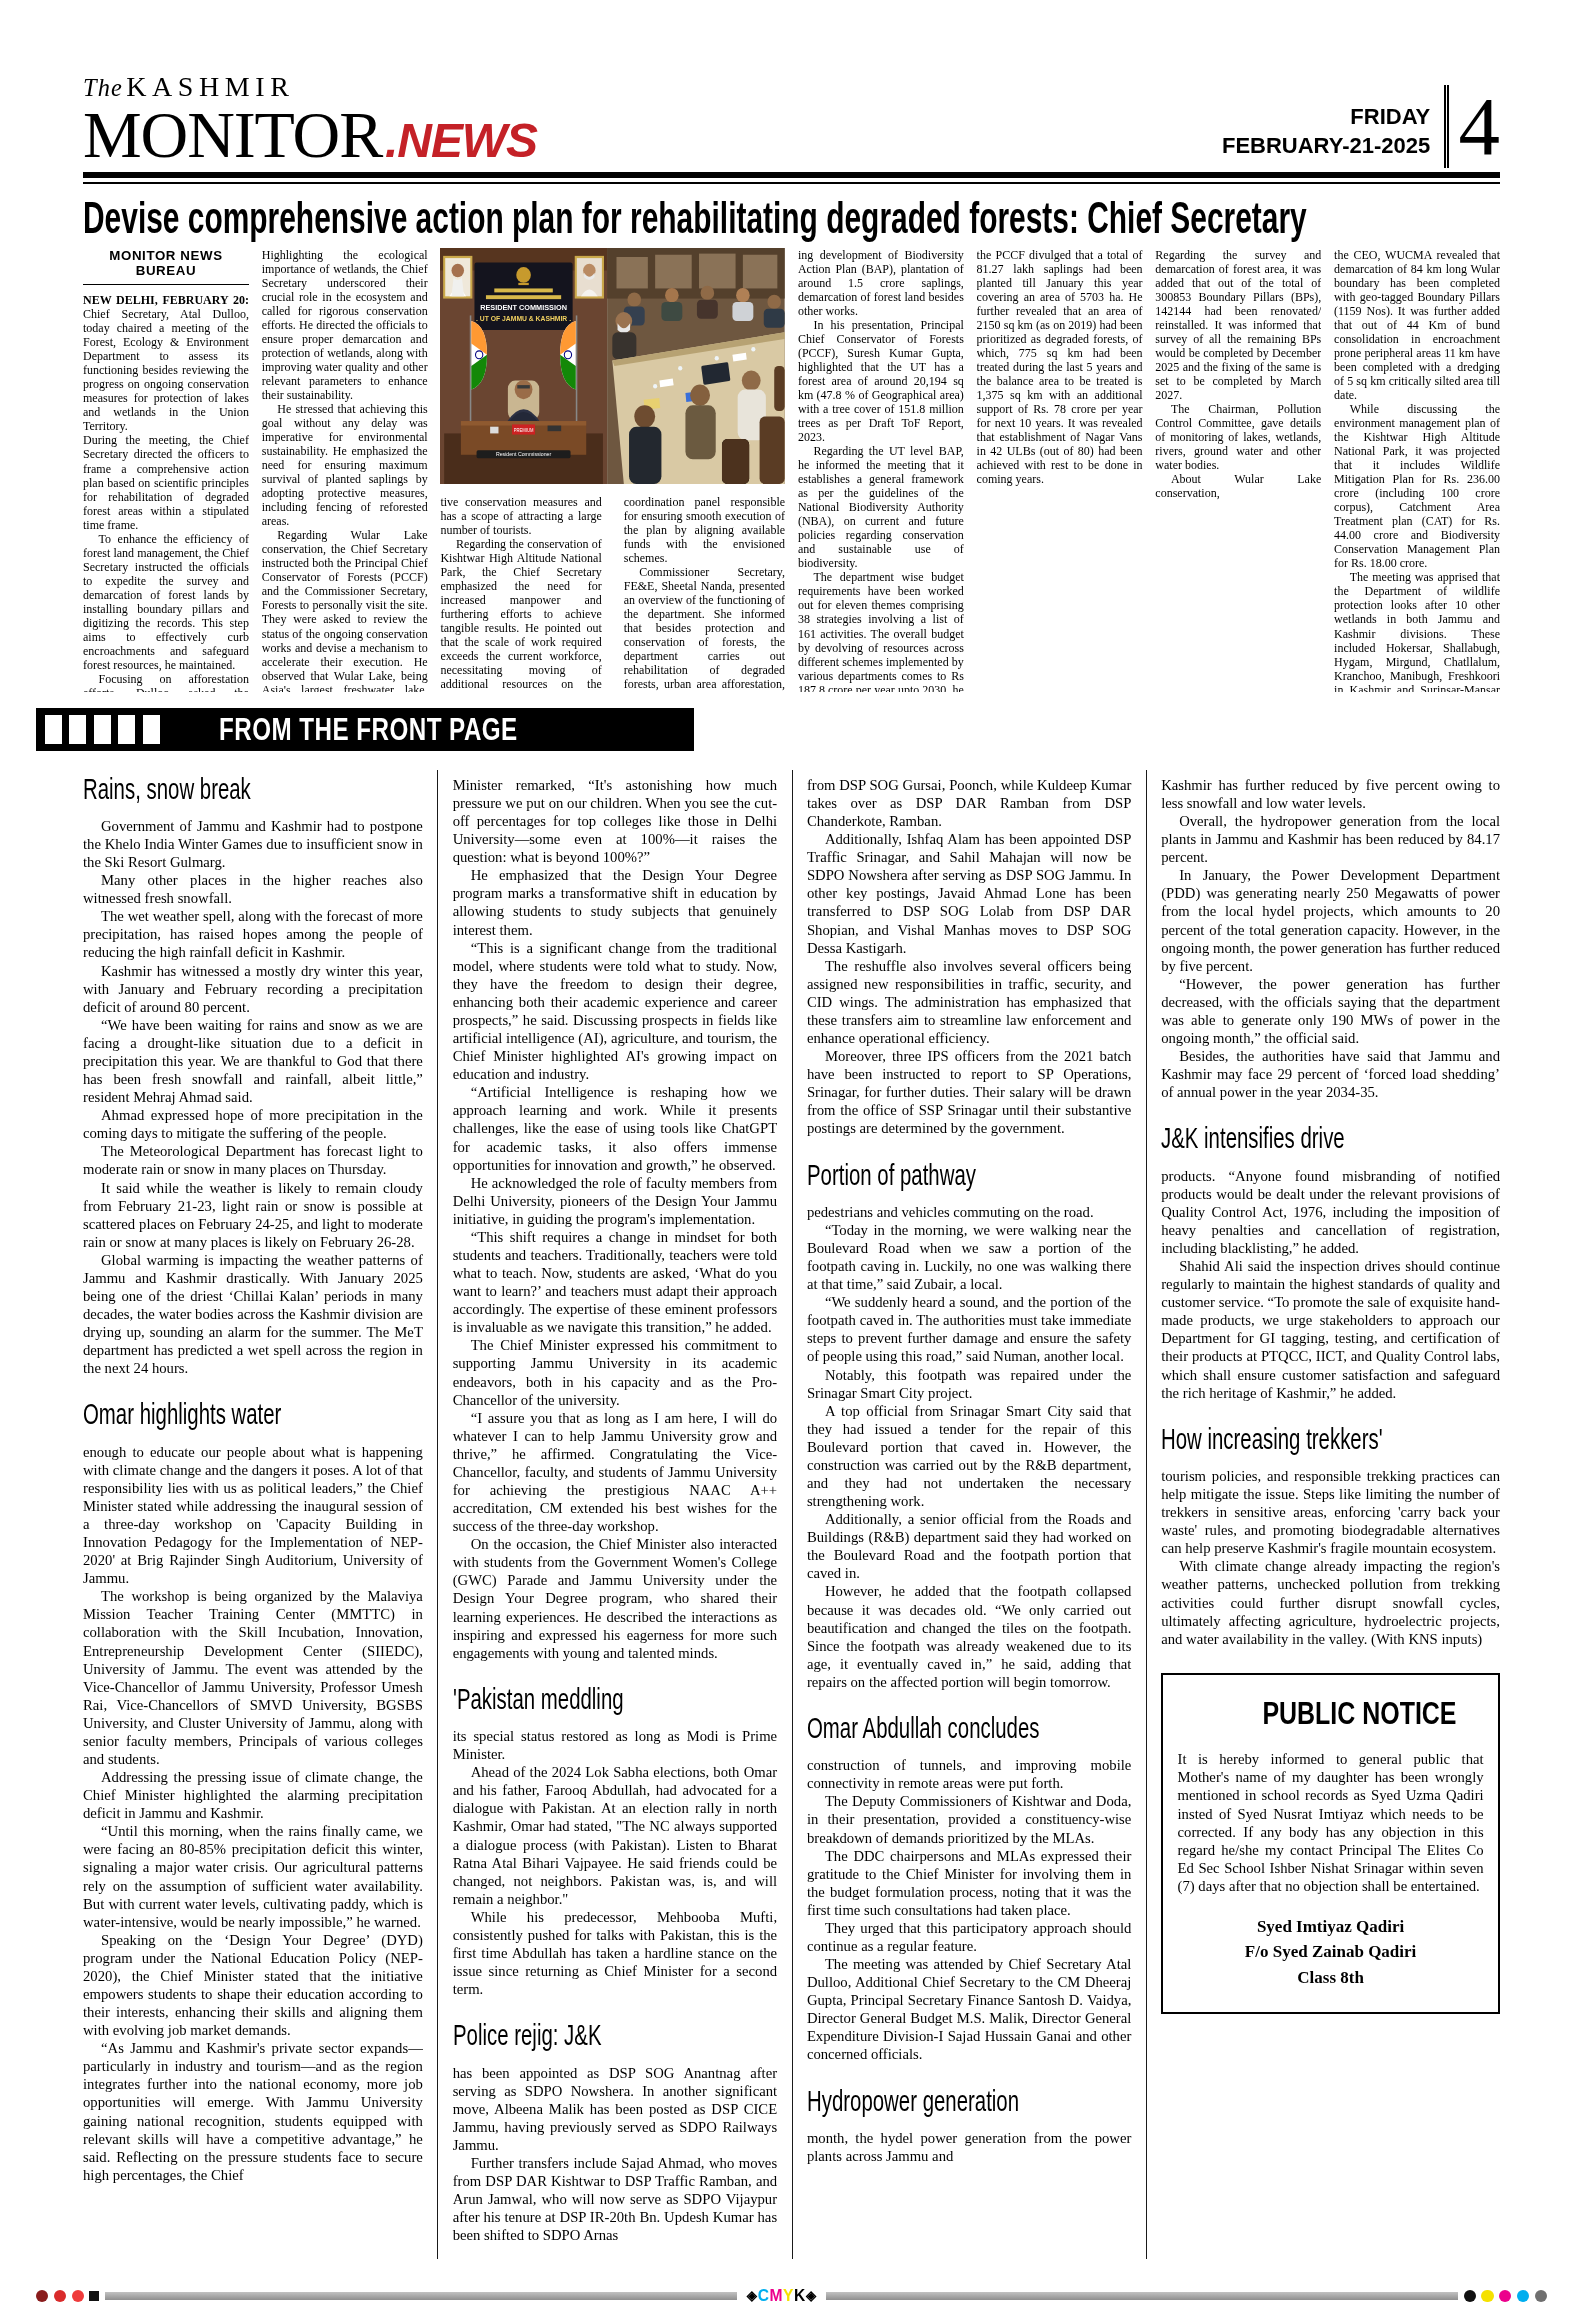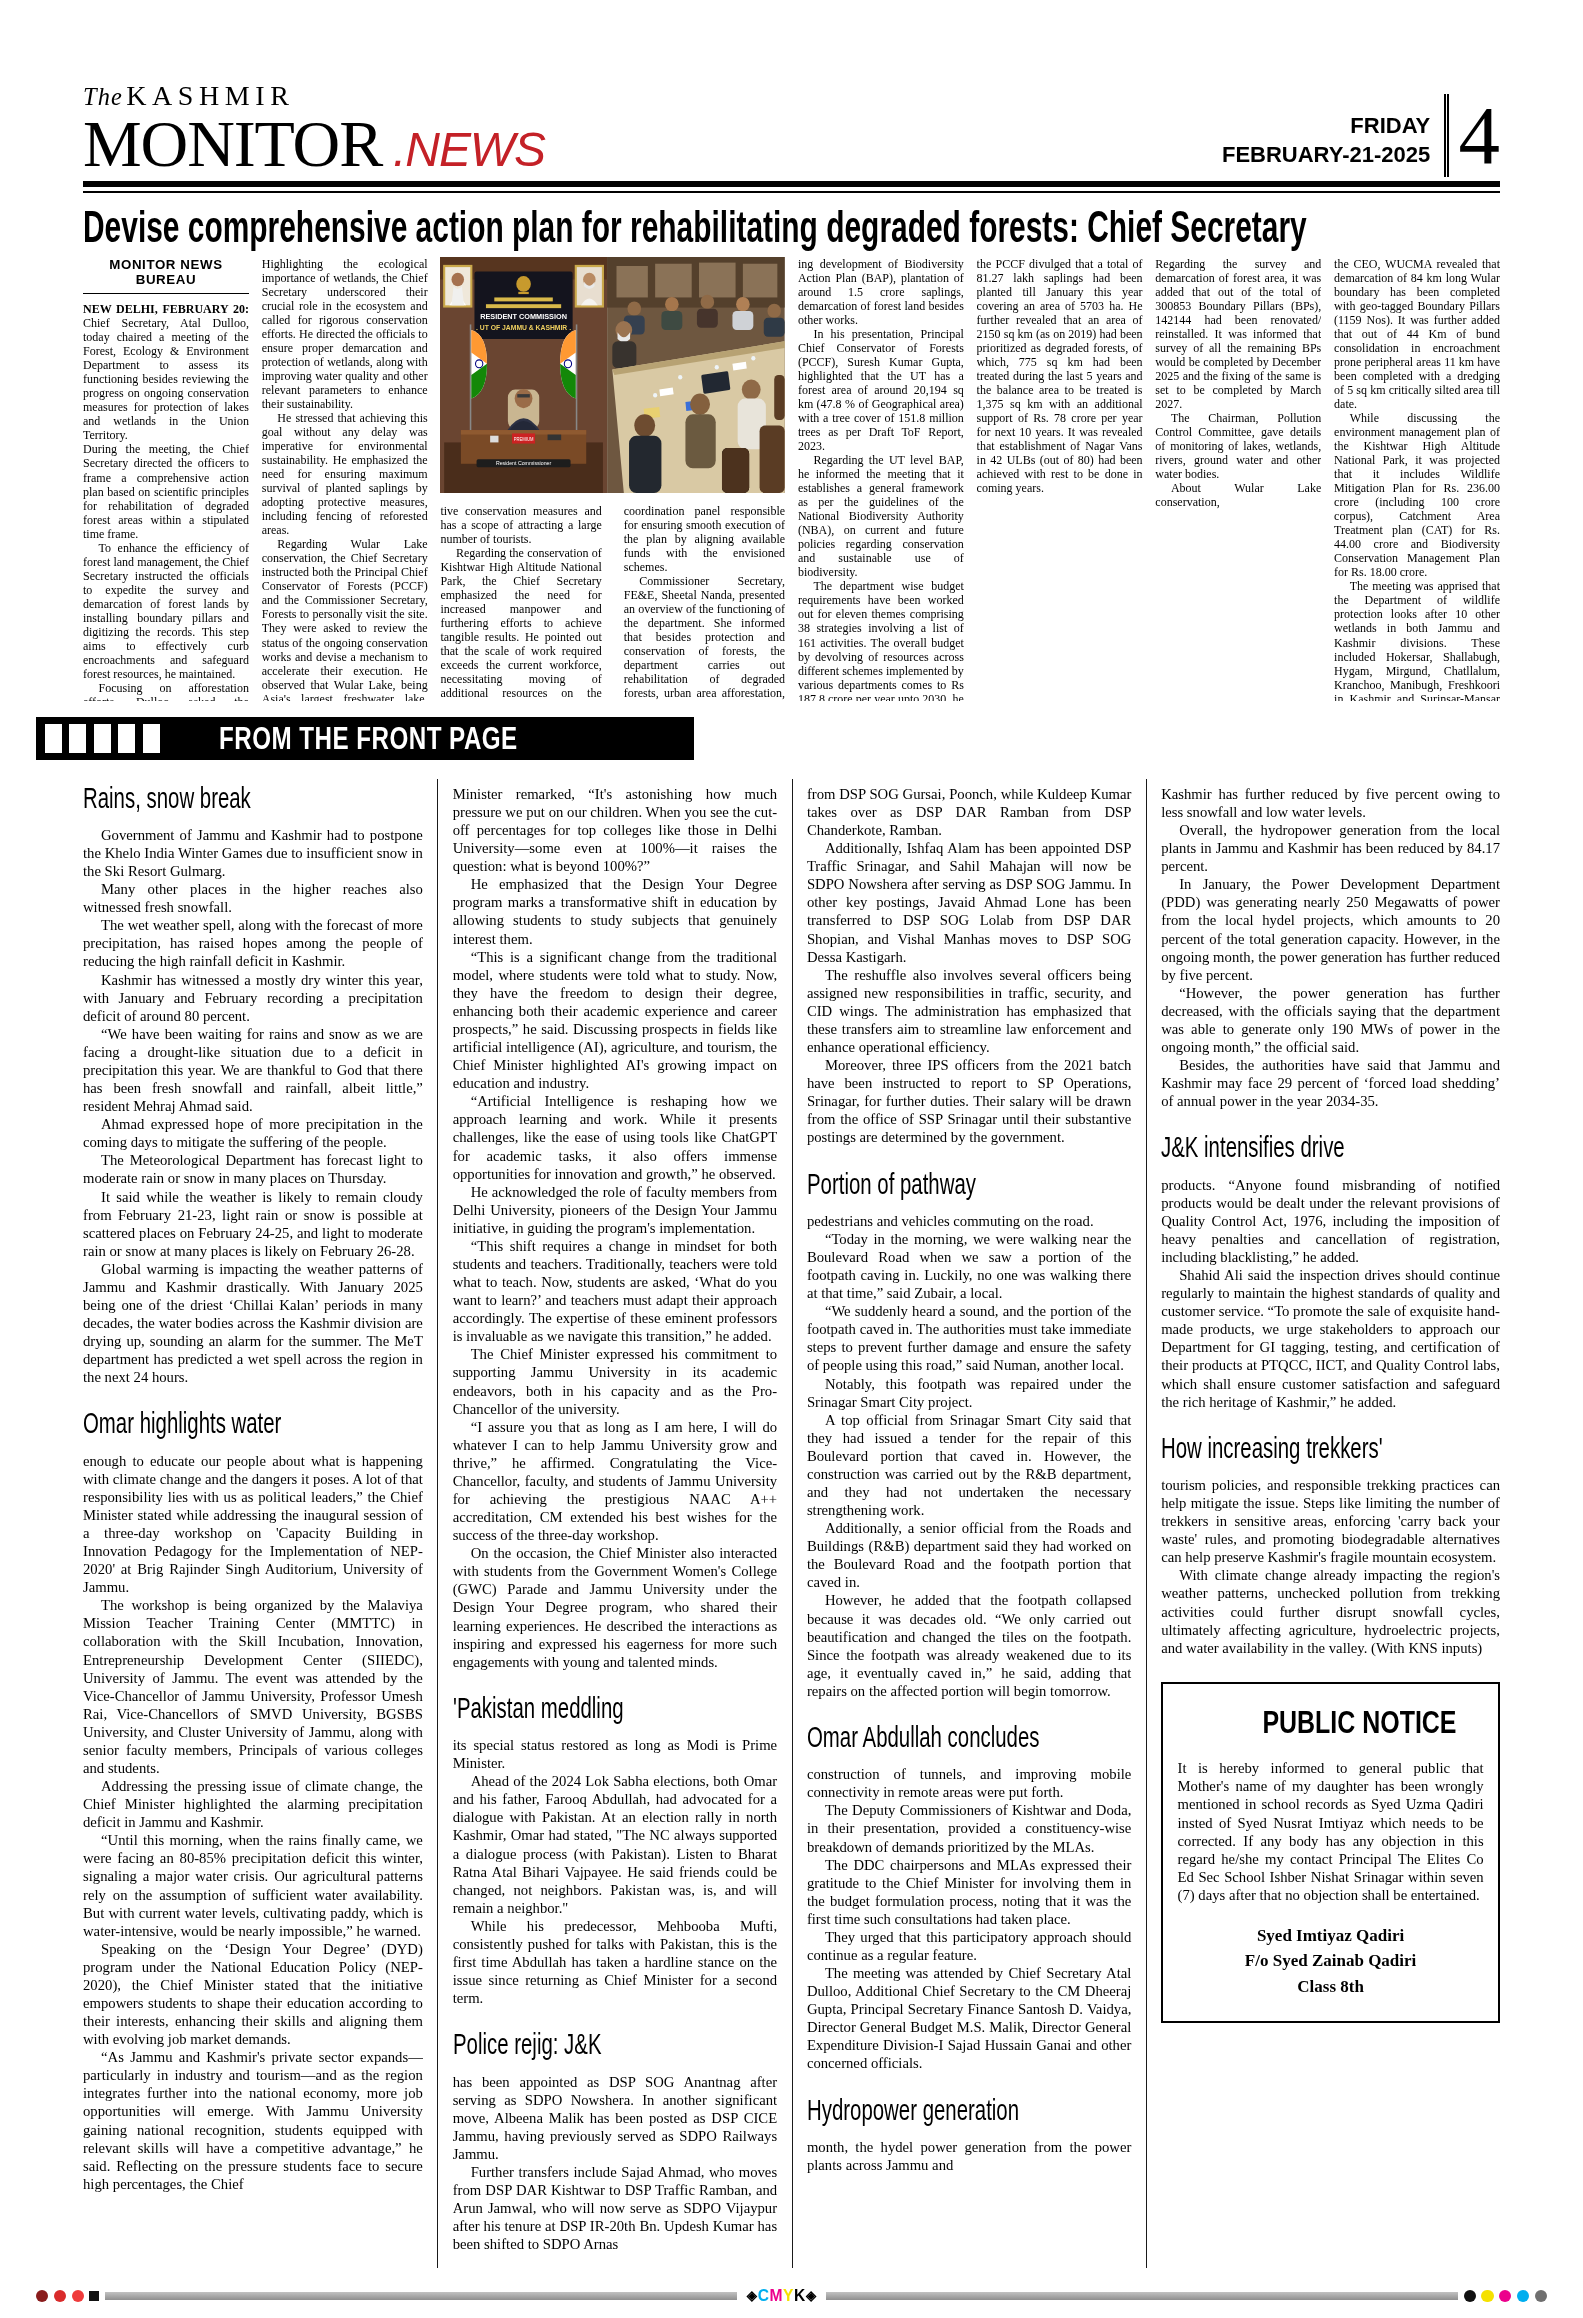--- a/index.html
+++ b/index.html
@@ -2,27 +2,27 @@
 <html style="font-size:9px"><head>
 <meta charset="utf-8">
 <style>
   html,body{margin:0;padding:0;background:#e8e8e8;}
   .page{width:1583px;height:2319px;background:#ffffff;color:#000;overflow:hidden;position:relative;
         font-family:"Liberation Serif",serif;}
   .inner{padding:0 83px;}
 
   
   .hdr{display:flex;justify-content:space-between;align-items:flex-end;padding:71px 83px 4.4px 83px;}
-  .masthead .m-line1{font-size:28px;letter-spacing:1.1px;margin-top:9px;}
+  .masthead .m-line1{font-size:28px;letter-spacing:1.1px;}
   .masthead .m-the{font-style:italic;font-size:24.4px;margin-right:3.3px;}
   .masthead .m-kashmir{letter-spacing:5.6px;font-size:28px;}
   .m-line2{display:flex;align-items:baseline;margin-top:1.1px;}
   .m-monitor{font-size:66px;line-height:.95;letter-spacing:-1.1px;}
-  .m-news{font-family:"Liberation Sans",sans-serif;font-weight:normal;font-style:italic;font-size:48px;
-          letter-spacing:-1.1px;margin-left:11px;}
+  .m-news{font-family:"Liberation Sans",sans-serif;font-weight:bold;font-style:italic;font-size:48px;
+          letter-spacing:-1.1px;margin-left:3px;}
   .dateblock{display:flex;align-items:flex-end;}
   .datelines{text-align:right;font-family:"Liberation Sans",sans-serif;font-weight:bold;font-size:22px;
              line-height:1.3;padding-right:13.3px;padding-bottom:7.8px;}
   .pagenum{font-size:83px;line-height:1;border-left:5.6px double #000;padding-left:10px;}
   .rule-thick{margin:0 83px;border-top:6.7px solid #000;}
   .rule-thin{margin:3.3px 83px 0;border-top:2.2px solid #000;}
 
   
   .cond{display:inline-block;transform:scaleX(.68);transform-origin:0 50%;white-space:nowrap;}
   .cond-c{display:inline-block;transform:scaleX(.78);transform-origin:50% 50%;white-space:nowrap;}

